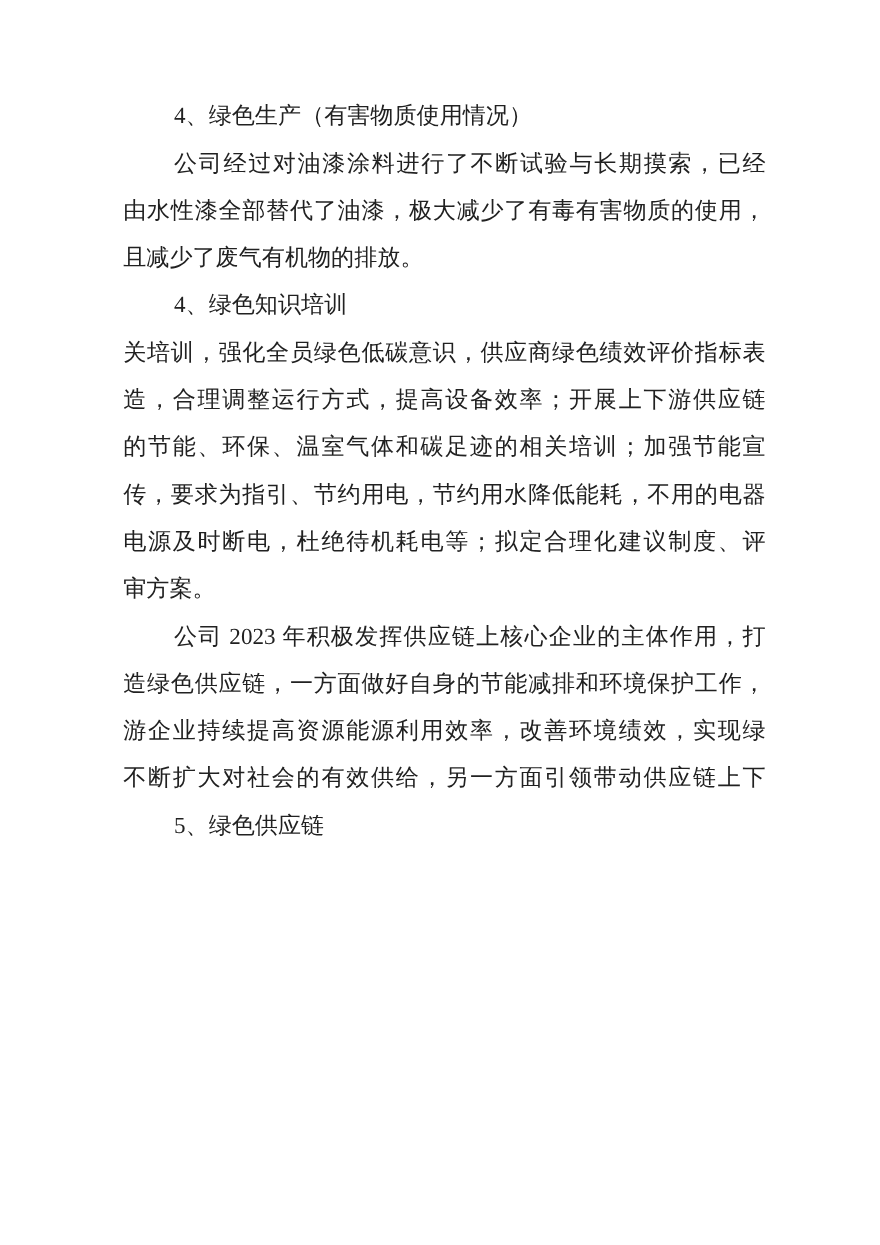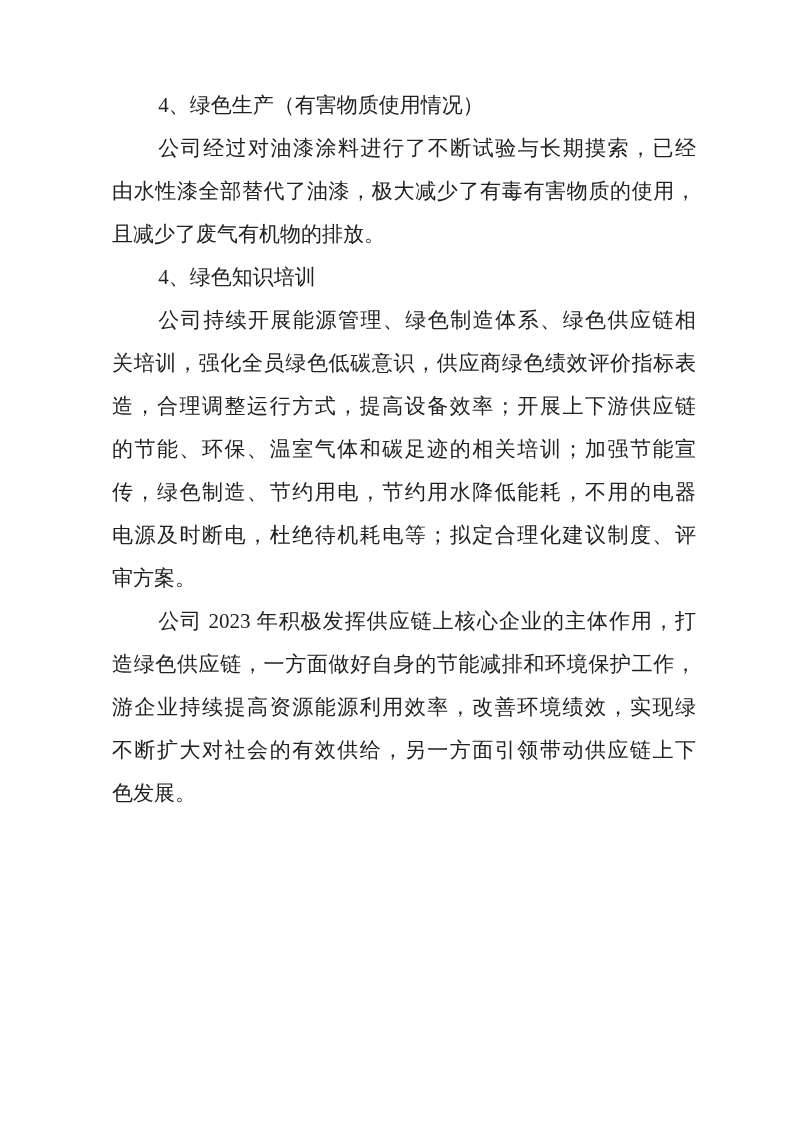--- a/index.html
+++ b/index.html
@@ -62,33 +62,31 @@
       </div>
       <div class="para">
         <div class="line first fill">公司经过对油漆涂料进行了不断试验与长期摸索，已经</div>
         <div class="line fill">由水性漆全部替代了油漆，极大减少了有毒有害物质的使用，</div>
         <div class="line">且减少了废气有机物的排放。</div>
       </div>
       <div class="para heading">
         <div class="line first">4、绿色知识培训</div>
       </div>
       <div class="para">
-        <div class="line first fill">公司持续开展能源管理、绿色制造体系、绿色供应链相</div>
         <div class="line fill">关培训，强化全员绿色低碳意识，供应商绿色绩效评价指标表</div>
         <div class="line fill">造，合理调整运行方式，提高设备效率；开展上下游供应链</div>
         <div class="line fill">的节能、环保、温室气体和碳足迹的相关培训；加强节能宣</div>
-        <div class="line fill">传，绿色制造、节约用电，节约用水降低能耗，不用的电器</div>
+        <div class="line fill">传，要求为指引、节约用电，节约用水降低能耗，不用的电器</div>
         <div class="line fill">电源及时断电，杜绝待机耗电等；拟定合理化建议制度、评</div>
         <div class="line">审方案。</div>
       </div>
       <div class="para">
         <div class="line first fill">公司 2023 年积极发挥供应链上核心企业的主体作用，打</div>
         <div class="line fill">造绿色供应链，一方面做好自身的节能减排和环境保护工作，</div>
         <div class="line fill">游企业持续提高资源能源利用效率，改善环境绩效，实现绿</div>
         <div class="line fill">不断扩大对社会的有效供给，另一方面引领带动供应链上下</div>
-        <div class="line">色发展。</div>
       </div>
       <div class="para heading">
         <div class="line first">5、绿色供应链</div>
       </div>
     </div>
   <div class="footer">10</div>
 </div>
 
 </body></html>

